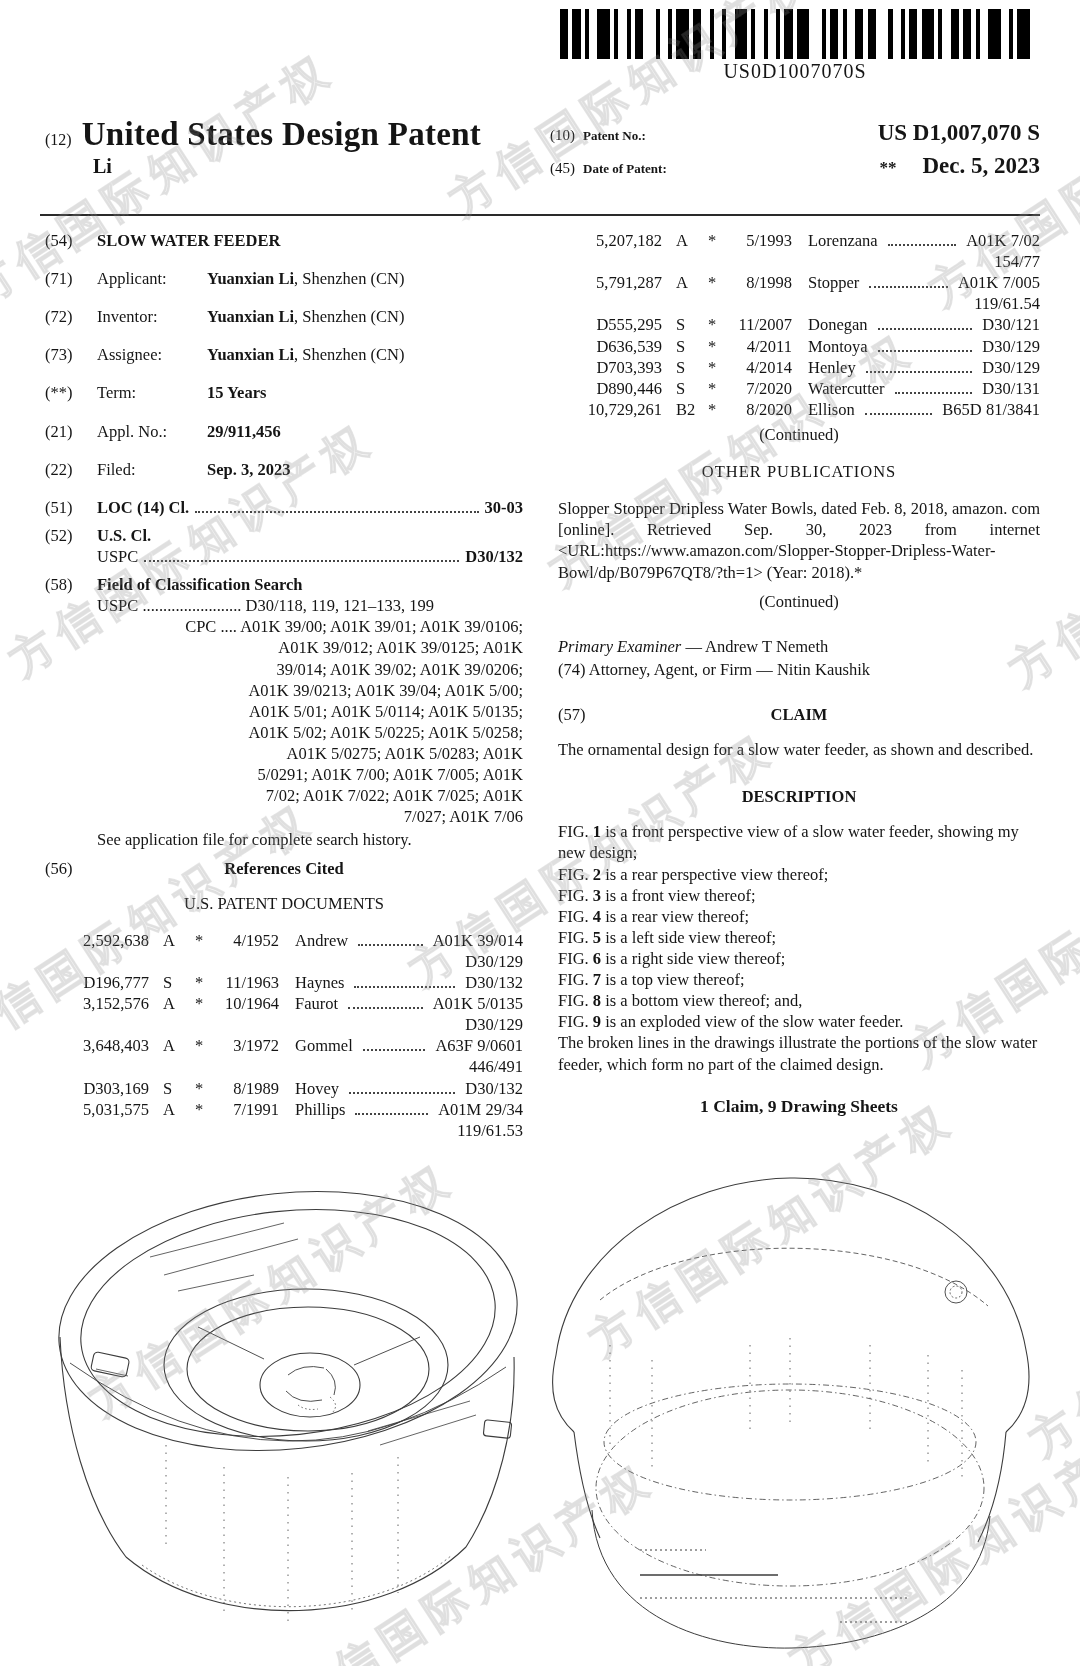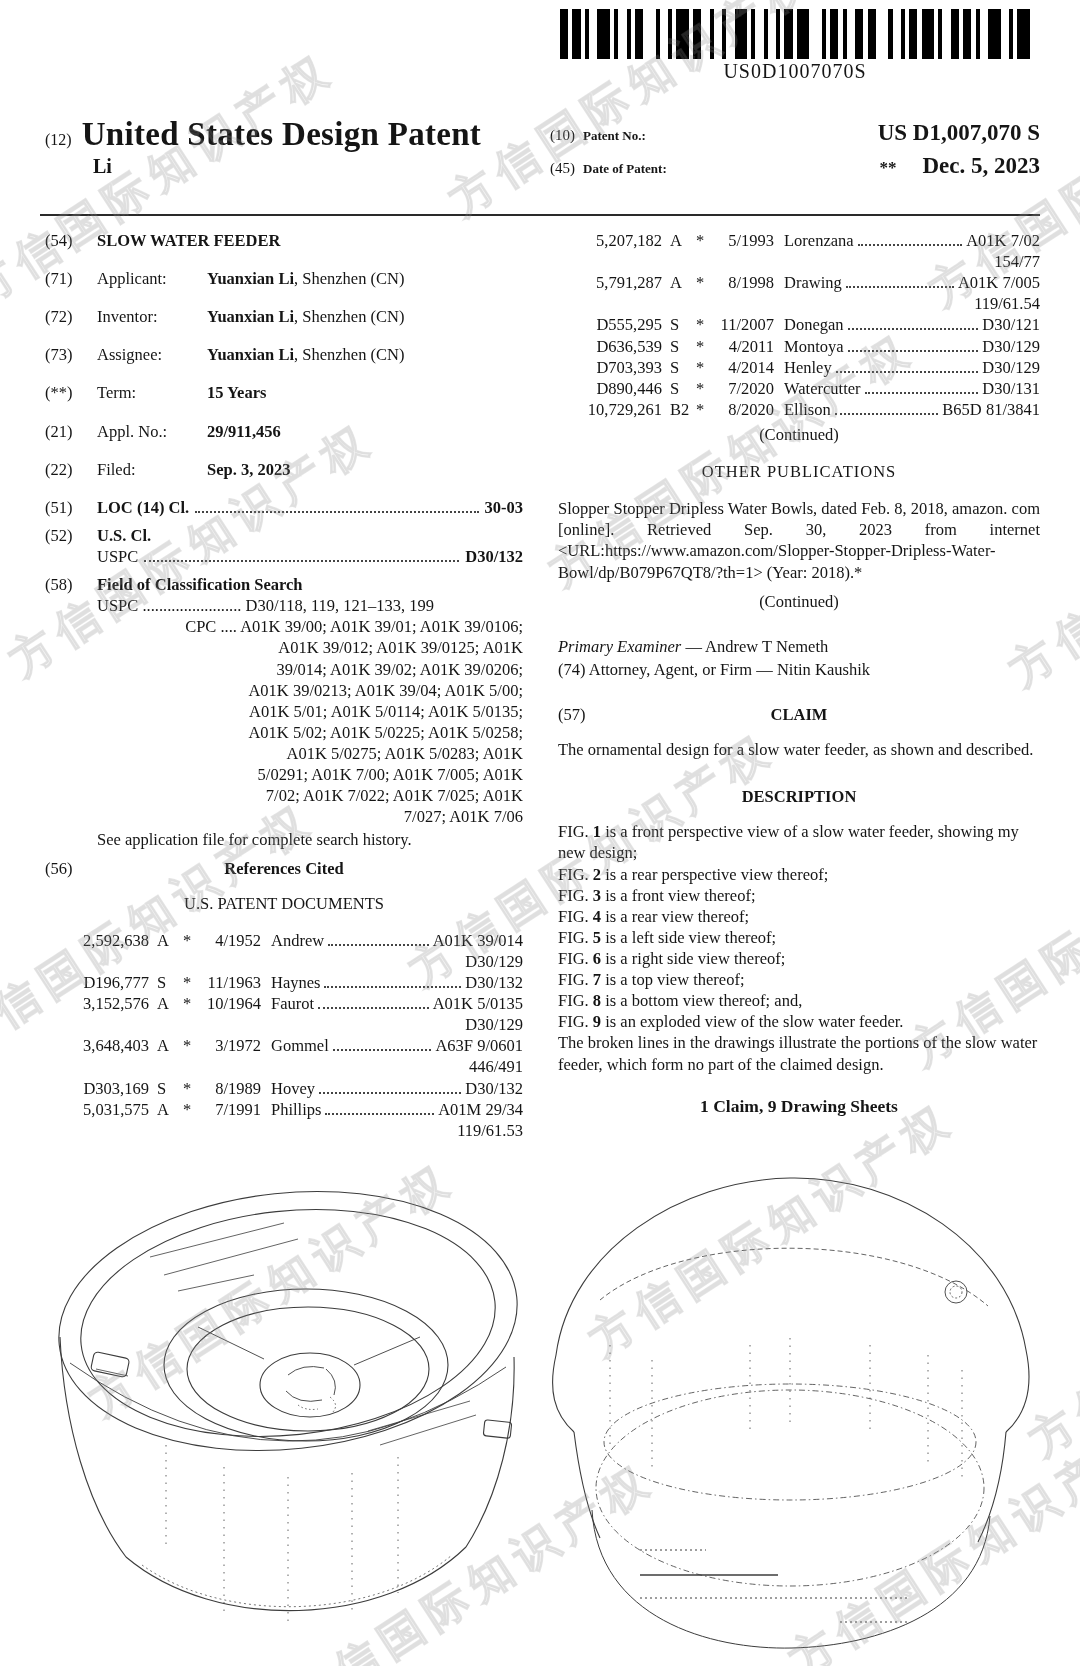--- a/index.html
+++ b/index.html
@@ -46,21 +46,21 @@
   .leader-row{display:flex;align-items:baseline;}
   .leader{flex:1;border-bottom:2px dotted #444;margin:0 6px 3px;}
 
   .cpc-line{text-align:right;}
   .see-note{margin-top:2px;}
 
   .center-head{position:relative;text-align:center;font-weight:bold;margin:6px 0 14px;}
   .center-head .code{position:absolute;left:0;font-weight:normal;}
   .sub-head{text-align:center;margin:0 0 16px;}
 
-  .ref-row{display:flex;align-items:baseline;padding-left:4px;white-space:nowrap;}
+  .ref-row{display:flex;align-items:baseline;padding-left:4px;white-space:nowrap;gap:6px;}
   .r-num{width:100px;text-align:right;flex:none;}
   .r-kind{width:26px;padding-left:8px;flex:none;}
   .r-star{width:16px;flex:none;}
   .r-date{width:62px;text-align:right;flex:none;}
   .r-name{padding-left:10px;flex:none;}
   .r-leader{flex:1;border-bottom:2px dotted #444;margin:0 4px 3px;min-width:8px;}
   .r-cls{flex:none;}
   .r-cls2{text-align:right;}
 
   .continued{text-align:center;margin:4px 0 10px;}
@@ -361,21 +361,21 @@
           </div>
           <div class="r-cls2">154/77</div>
         </div>
 
         <div>
           <div class="ref-row">
             <span class="r-num">5,791,287</span>
             <span class="r-kind">A</span>
             <span class="r-star">*</span>
             <span class="r-date">8/1998</span>
-            <span class="r-name">Drawing</span>
+            <span class="r-name">Stopper</span>
             <span class="r-leader"></span>
             <span class="r-cls">A01K 7/005</span>
           </div>
           <div class="r-cls2">119/61.54</div>
         </div>
 
         <div>
           <div class="ref-row">
             <span class="r-num">D555,295</span>
             <span class="r-kind">S</span>

